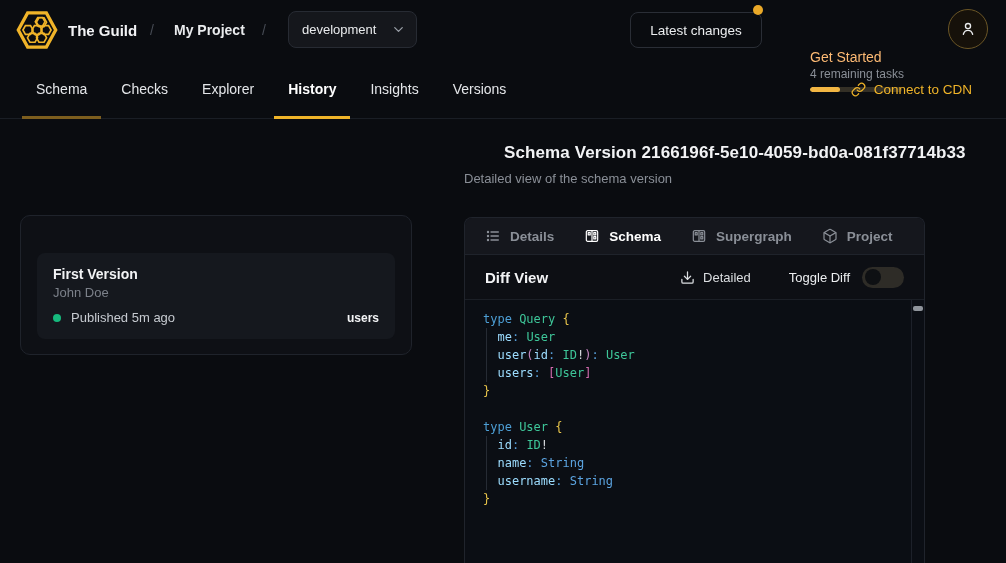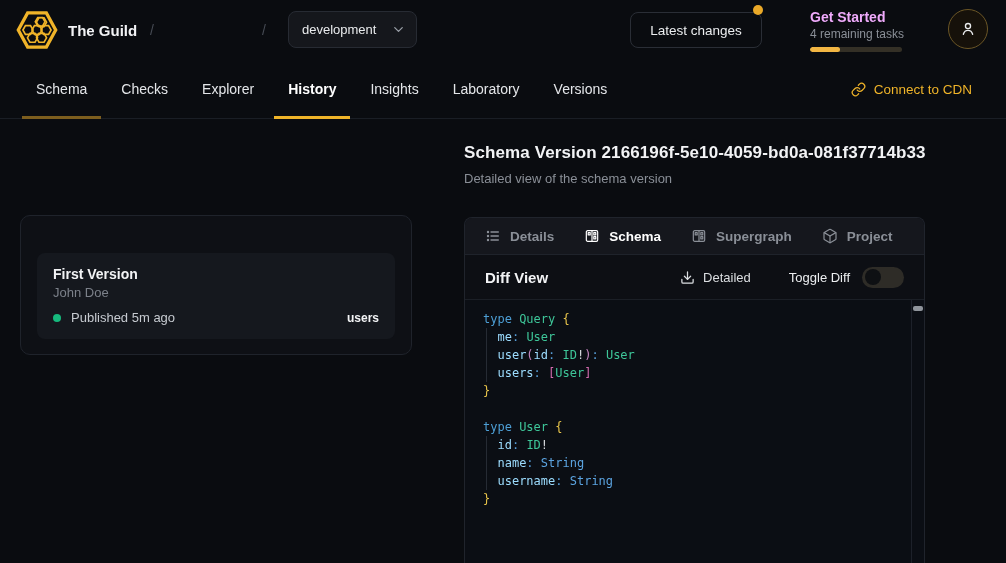--- a/index.html
+++ b/index.html
@@ -13,21 +13,21 @@
   .brand { position:absolute; left:68px; top:0; height:60px; display:flex; align-items:center; font-size:15px; font-weight:700; color:#f2f3f5; }
   .crumb-sep { position:absolute; top:0; height:60px; display:flex; align-items:center; color:#474c55; font-size:14px; }
   .sep1 { left:150px; } .sep2 { left:262px; }
   .project { position:absolute; left:174px; top:0; height:60px; display:flex; align-items:center; font-size:14px; font-weight:600; color:#e9ebed; }
   .target-btn { position:absolute; left:288px; top:11px; width:129px; height:37px; background:#15171c; border:1px solid #272b33; border-radius:8px; display:flex; align-items:center; justify-content:space-between; padding:0 10px 0 13px; cursor:pointer; }
   .target-btn .val { font-size:13px; color:#e9ebed; }
   .target-btn svg { width:15px; height:15px; stroke:#9aa0a8; }
   .latest-btn { position:absolute; left:630px; top:12px; width:132px; height:36px; border:1px solid #2a2e36; border-radius:8px; background:transparent; color:#eceef0; font-size:13.5px; display:flex; align-items:center; justify-content:center; cursor:pointer; font-family:inherit; }
   .notif-dot { position:absolute; left:753px; top:5px; width:10px; height:10px; border-radius:50%; background:#eaa928; }
   .get-started { position:absolute; left:810px; top:9px; width:110px; cursor:pointer; }
-  .gs-title { font-size:14px; font-weight:700; color:#f0abfc; }
+  .gs-title { font-size:14px; font-weight:400; color:#fdba74;margin-top:40px; }
   .gs-sub { font-size:12px; color:#8a8f97; margin-top:2px; }
   .gs-bar { margin-top:6px; width:92px; height:5px; border-radius:3px; background:#343026; overflow:hidden; }
   .gs-fill { height:100%; border-radius:3px; background:#f2b643; }
   .avatar { position:absolute; left:948px; top:9px; width:40px; height:40px; border-radius:50%; border:1.5px solid #6b5626; background:#16110a; display:flex; align-items:center; justify-content:center; cursor:pointer; }
   .avatar svg { width:18px; height:18px; stroke:#e9ebed; }
 
   
   .nav { position:absolute; top:60px; left:0; width:100%; height:59px; border-bottom:1px solid #1a1e25; display:flex; align-items:stretch; padding:0 22px; gap:6px; }
   .nav-tab { position:relative; display:flex; align-items:center; padding:0 14px; font-size:14px; color:#e4e6e9; cursor:pointer; white-space:nowrap; }
   .nav-tab.active { color:#ffffff; font-weight:600; }
@@ -44,21 +44,21 @@
   .version-item { margin-top:21px; height:86px; background:#15181e; border-radius:8px; padding:13px 16px; cursor:pointer; }
   .vi-name { font-size:14px; font-weight:700; color:#f2f3f5; }
   .vi-author { margin-top:3px; font-size:13px; color:#7c818a; }
   .vi-meta { margin-top:10px; display:flex; align-items:center; }
   .vi-dot { width:8px; height:8px; border-radius:50%; background:#16b97d; }
   .vi-status { margin-left:10px; font-size:13px; color:#c6cad0; }
   .vi-service { margin-left:auto; font-size:12px; font-weight:700; color:#f2f3f5; }
 
   
   .detail-head { position:absolute; left:464px; top:143px; }
-  .detail-title { font-size:17px; font-weight:700; color:#f2f3f5; letter-spacing:.1px; }
+  .detail-title { font-size:17px; font-weight:700; color:#f2f3f5; letter-spacing:.1px;margin-left:40px; }
   .detail-sub { margin-top:8px; font-size:13px; color:#8a8f97; }
   .detail-panel { position:absolute; left:464px; top:217px; width:461px; height:346px; border:1px solid #20242c; border-bottom:none; border-radius:8px 8px 0 0; overflow:hidden; background:#0b0e14; display:flex; flex-direction:column; }
   .panel-tabs { flex:0 0 37px; background:#15171d; border-bottom:1px solid #1f232b; display:flex; align-items:center; padding:0 20px; gap:30px; }
   .panel-tab { display:flex; align-items:center; gap:9px; font-size:13.5px; font-weight:600; color:#8a8f97; cursor:pointer; white-space:nowrap; }
   .panel-tab svg { width:16px; height:16px; stroke:#8a8f97; }
   .panel-tab.active { color:#ffffff; }
   .panel-tab.active svg { stroke:#ffffff; }
   .diff-row { flex:0 0 45px; background:#0d0f14; border-bottom:1px solid #1b1f26; display:flex; align-items:center; padding:0 20px; }
   .diff-title { font-size:15px; font-weight:700; color:#f2f3f5; margin-right:auto; }
   .download-btn { display:flex; align-items:center; gap:8px; color:#dcdfe2; font-size:13px; cursor:pointer; }
@@ -101,20 +101,21 @@
           <polygon points="15.4,20 17.7,16 22.3,16 24.6,20 22.3,24 17.7,24" transform="translate(8.2,0) scale(1)"></polygon>
           <polygon points="15.4,20 17.7,16 22.3,16 24.6,20 22.3,24 17.7,24" transform="translate(-8.2,0)"></polygon>
           <polygon points="15.4,20 17.7,16 22.3,16 24.6,20 22.3,24 17.7,24" transform="translate(4.1,7.1)"></polygon>
           <polygon points="15.4,20 17.7,16 22.3,16 24.6,20 22.3,24 17.7,24" transform="translate(-4.1,7.1)"></polygon>
           <polygon points="15.4,20 17.7,16 22.3,16 24.6,20 22.3,24 17.7,24" transform="translate(4.1,-7.1)"></polygon>
         </g>
       </svg>
     </div>
     <div class="brand">The Guild</div>
     <div class="crumb-sep sep1">/</div>
+    <div class="project">My Project</div>
     <div class="crumb-sep sep2">/</div>
 
     <div class="target-btn">
       <span class="val">development</span>
       <svg viewBox="0 0 24 24" fill="none" stroke-width="2" stroke-linecap="round" stroke-linejoin="round">
           <polyline points="6 9 12 15 18 9"></polyline>
         </svg>
     </div>
 
     <button class="latest-btn">Latest changes</button>
@@ -135,21 +136,20 @@
       </svg>
     </div>
   </div>
 
   <div class="nav">
     <div class="nav-tab dim">Schema</div>
     <div class="nav-tab">Checks</div>
     <div class="nav-tab">Explorer</div>
     <div class="nav-tab active">History</div>
     <div class="nav-tab">Insights</div>
-    <div class="nav-tab">Laboratory</div>
     <div class="nav-tab">Versions</div>
     <div class="connect-cdn">
       <svg viewBox="0 0 24 24" fill="none" stroke-width="2" stroke-linecap="round" stroke-linejoin="round">
         <path d="M10 13a5 5 0 0 0 7.54.54l3-3a5 5 0 0 0-7.07-7.07l-1.72 1.71"></path>
         <path d="M14 11a5 5 0 0 0-7.54-.54l-3 3a5 5 0 0 0 7.07 7.07l1.71-1.71"></path>
       </svg>
       <span>Connect to CDN</span>
     </div>
   </div>
 

